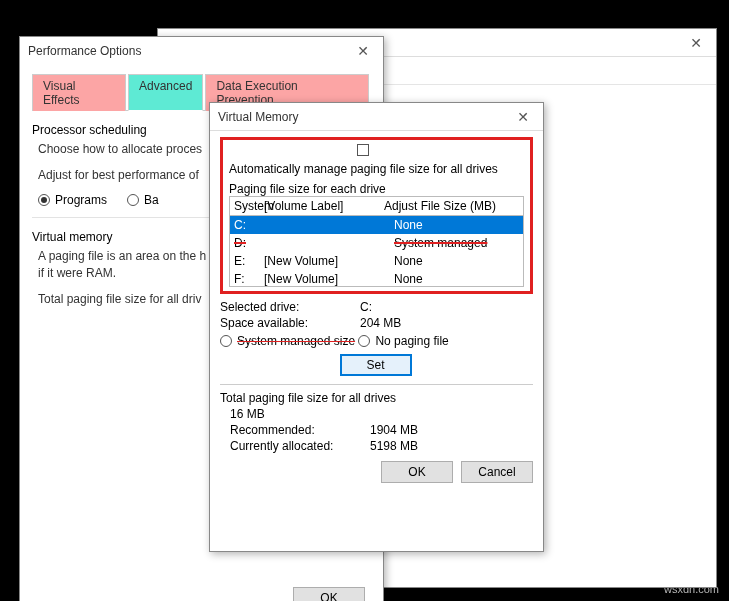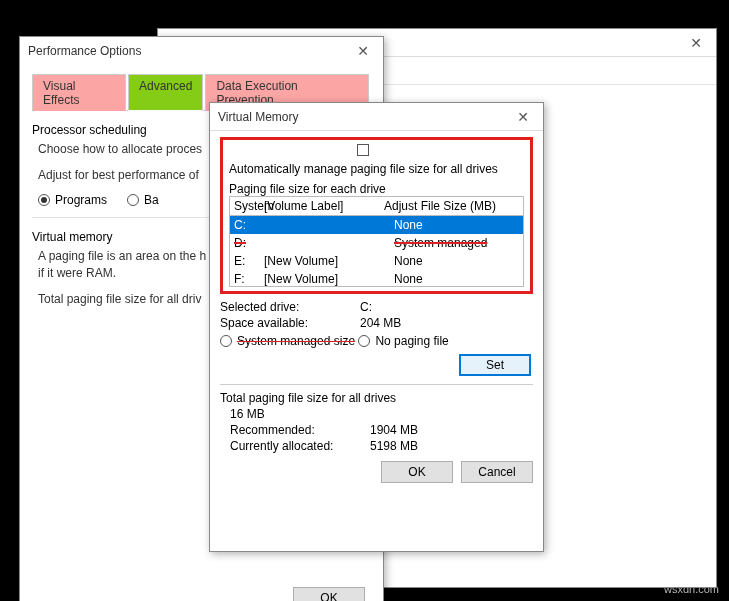--- a/index.html
+++ b/index.html
@@ -41,21 +41,21 @@
 
   
   #perf-window { left: 19px; top: 36px; width: 365px; height: 584px; z-index: 2; background:#fff; }
   #perf-window .body { padding: 8px 12px 40px 12px; background:#fff; }
   .tabs { display:flex; border-bottom:1px solid #ccc; }
   .tab {
     padding: 4px 10px; border:1px solid #ccc; border-bottom:none;
     background:#fca5a5; margin-right:2px; position:relative; top:1px;
     font-size:12px; color:#333;
   }
-  .tab.active { background:#84cc16; border-bottom:1px solid #fff; }
+  .tab.active { background:#5eead4; border-bottom:1px solid #fff; }
   .group-label { color:#000; margin: 12px 0 4px 0; font-size:12px; }
   .indent { margin-left: 6px; color:#333; font-size:12px; line-height:1.35; }
   .radio-row { display:flex; gap:20px; margin:10px 0 6px 6px; align-items:flex-end; }
   .radio { display:inline-flex; align-items:center; gap:5px; }
   .radio .dot {
     width:12px; height:12px; border-radius:50%; border:1px solid #555;
     display:inline-flex; align-items:center; justify-content:center;
   }
   .radio.checked .dot::after {
     content:""; width:6px; height:6px; border-radius:50%; background:#333;
@@ -94,21 +94,21 @@
   .inline-field { display:grid; grid-template-columns: 140px 80px; align-items:center; margin:4px 0 4px 18px; }
   .inline-field input {
     height:20px; border:1px solid #888; font-size:12px; padding:1px 4px;
   }
 
   .btn {
     width:72px; height:22px; border:1px solid #adadad; background:#e1e1e1;
     font-size:12px; color:#000;
   }
   .btn.primary { border:2px solid #0078d7; background:#e5f1fb; }
-  #vm-set-wrap { display:flex; justify-content:flex-end; margin:4px 2px 8px 0;}
+  #vm-set-wrap { display:flex; justify-content:center; margin:4px 2px 8px 0;}
   .hr-strong { border:none; border-top:1px solid #ccc; margin:6px 0;}
   #vm-footer { display:flex; justify-content:flex-end; gap:8px; margin-top:8px; }
 
   .watermark {
     position:absolute; bottom:6px; right:10px; color:#ccc; font-size:11px;
   }
 </style>
 </head>
 <body>
 

